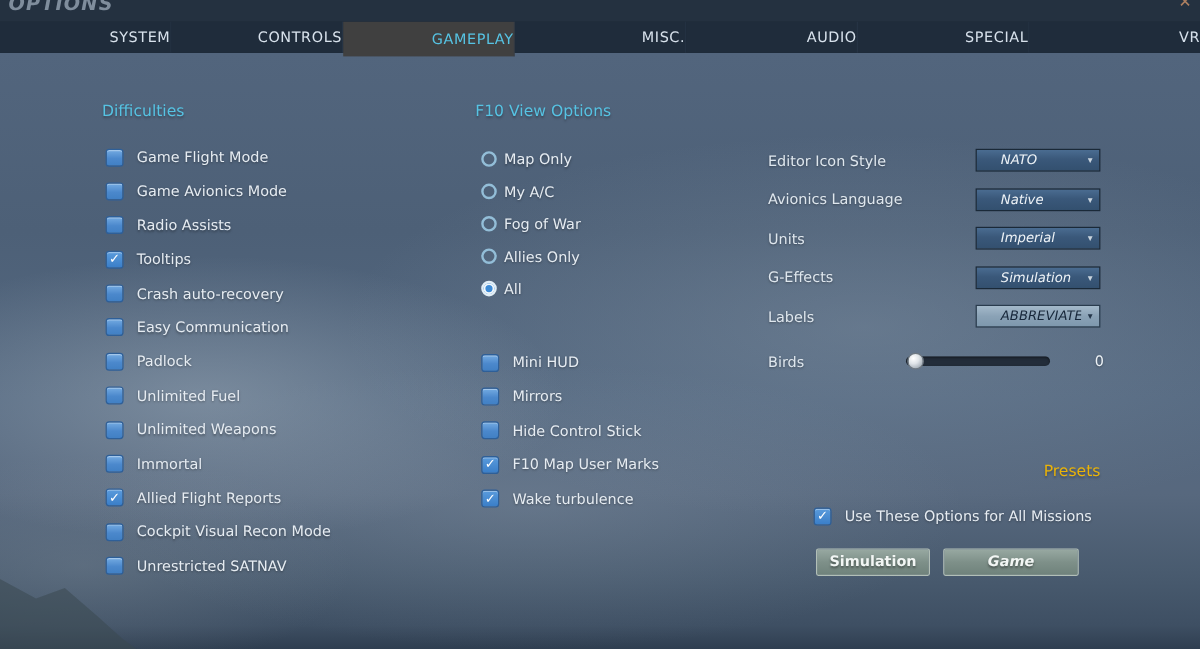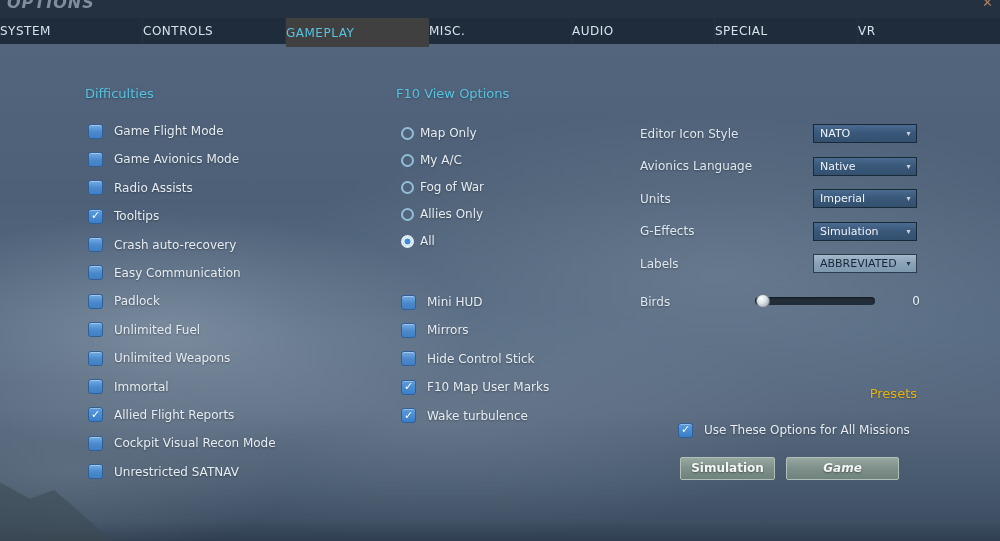--- a/index.html
+++ b/index.html
@@ -8,21 +8,21 @@
     font-family:"DejaVu Sans","Liberation Sans",sans-serif;
     -webkit-font-smoothing:antialiased;
   }
   
   .titlebar{position:absolute;left:0;top:0;width:1000px;height:18px;background:#243140;overflow:hidden;z-index:5;}
   .titlebar .title{position:absolute;left:7px;top:-7px;font-size:16px;font-weight:bold;font-style:italic;
     letter-spacing:1px;color:#7f8d9c;}
   .titlebar .close{position:absolute;right:7px;top:-5px;font-size:13px;font-weight:bold;color:#ad7f60;cursor:pointer;}
   
   .tabbar{position:absolute;left:0;top:18px;width:1000px;height:26px;display:flex;background:#1d2a38;z-index:4;}
-  .tab{flex:1 1 0;display:flex;align-items:center;justify-content:flex-start;height:26px;
+  .tab{flex:1 1 0;display:flex;align-items:center;justify-content:flex-end;height:26px;
     border-right:1px solid #32435655;background:#1f2c3b;cursor:pointer;}
   .tab:last-child{border-right:none;}
   .tab span{font-size:12px;letter-spacing:0.5px;color:#d8e2ec;}
   .tab.active{background:#404040;height:29px;}
   .tab.active span{color:#56c3e3;}
   
   .content-bg{position:absolute;left:0;top:44px;width:1000px;height:497px;
     background:
       radial-gradient(ellipse 430px 170px at 17% 58%, rgba(174,187,198,0.42), rgba(174,187,198,0) 70%),
       radial-gradient(ellipse 620px 230px at 72% 46%, rgba(150,166,181,0.30), rgba(150,166,181,0) 70%),
@@ -40,33 +40,33 @@
   .checkbox{width:15px;height:15px;flex:0 0 15px;border-radius:3px;box-sizing:border-box;
     background:linear-gradient(180deg,#74abe2 0%,#4b88cc 55%,#4180c4 100%);
     border:1px solid #2e5f98;box-shadow:inset 0 1px 0 rgba(255,255,255,0.35);
     display:flex;align-items:center;justify-content:center;}
   .checkbox .tick{display:none;color:#fff;font-size:11px;font-weight:bold;line-height:1;margin-top:-1px;}
   .checkbox.checked{background:linear-gradient(180deg,#5a9bdc 0%,#3a7ec8 100%);}
   .checkbox.checked .tick{display:block;}
   .check-row .lbl{margin-left:11px;font-size:12px;color:#e6ecf2;text-shadow:0 1px 2px rgba(0,0,0,0.35);white-space:nowrap;}
   
   .radio-list{position:absolute;}
-  .radio-row{display:flex;align-items:flex-end;height:14px;margin-bottom:13px;cursor:pointer;}
+  .radio-row{display:flex;align-items:flex-start;height:14px;margin-bottom:13px;cursor:pointer;}
   .radio{width:13px;height:13px;flex:0 0 13px;border-radius:50%;box-sizing:border-box;border:2px solid #93bed8;}
   .radio.selected{border-color:#e2eef6;background:#3e8bd6;box-shadow:inset 0 0 0 1.5px #f2f7fa;}
   .radio-row .lbl{margin-left:6px;font-size:12px;color:#e6ecf2;text-shadow:0 1px 2px rgba(0,0,0,0.35);white-space:nowrap;}
   
   .settings-rows{position:absolute;left:640px;top:124px;width:277px;}
   .settings-row{position:relative;height:19px;margin-bottom:13.5px;}
   .settings-row .s-lbl{position:absolute;left:0;top:50%;transform:translateY(-50%);
     font-size:12px;color:#dfe7ee;text-shadow:0 1px 2px rgba(0,0,0,0.35);white-space:nowrap;}
   .dropdown{position:absolute;right:0;top:0;width:104px;height:19px;box-sizing:border-box;cursor:pointer;
     background:linear-gradient(180deg,#4a6c91 0%,#3a587a 45%,#33506f 100%);
     border:1px solid #1a2938;display:flex;align-items:center;}
-  .dropdown .val{flex:1;padding-left:6px;font-size:11px;color:#eef3f7;white-space:nowrap;overflow:hidden;}
+  .dropdown .val{flex:1;padding-left:20px;font-size:11px;color:#eef3f7;white-space:nowrap;overflow:hidden;font-style:italic;}
   .dropdown .arrow{width:15px;font-size:8px;color:#c9d4dd;text-align:center;}
   .dropdown.light{background:linear-gradient(180deg,#a4b9ca 0%,#8aa2b6 50%,#7e98ad 100%);border-color:#2a3c4e;}
   .dropdown.light .val{color:#17273a;}
   .dropdown.light .arrow{color:#24364a;}
   
   .birds-label{position:absolute;left:640px;top:295px;font-size:12px;color:#dfe7ee;text-shadow:0 1px 2px rgba(0,0,0,0.35);}
   .slider-track{position:absolute;left:755px;top:297px;width:120px;height:8px;background:#232d3a;border-radius:4px;
     box-shadow:inset 0 1px 2px rgba(0,0,0,0.5);cursor:pointer;}
   .slider-handle{position:absolute;left:756px;top:294px;width:14px;height:14px;border-radius:50%;cursor:grab;
     background:radial-gradient(circle at 35% 30%, #ffffff 0%, #dfe4e8 40%, #aab3bc 75%, #8d97a1 100%);

